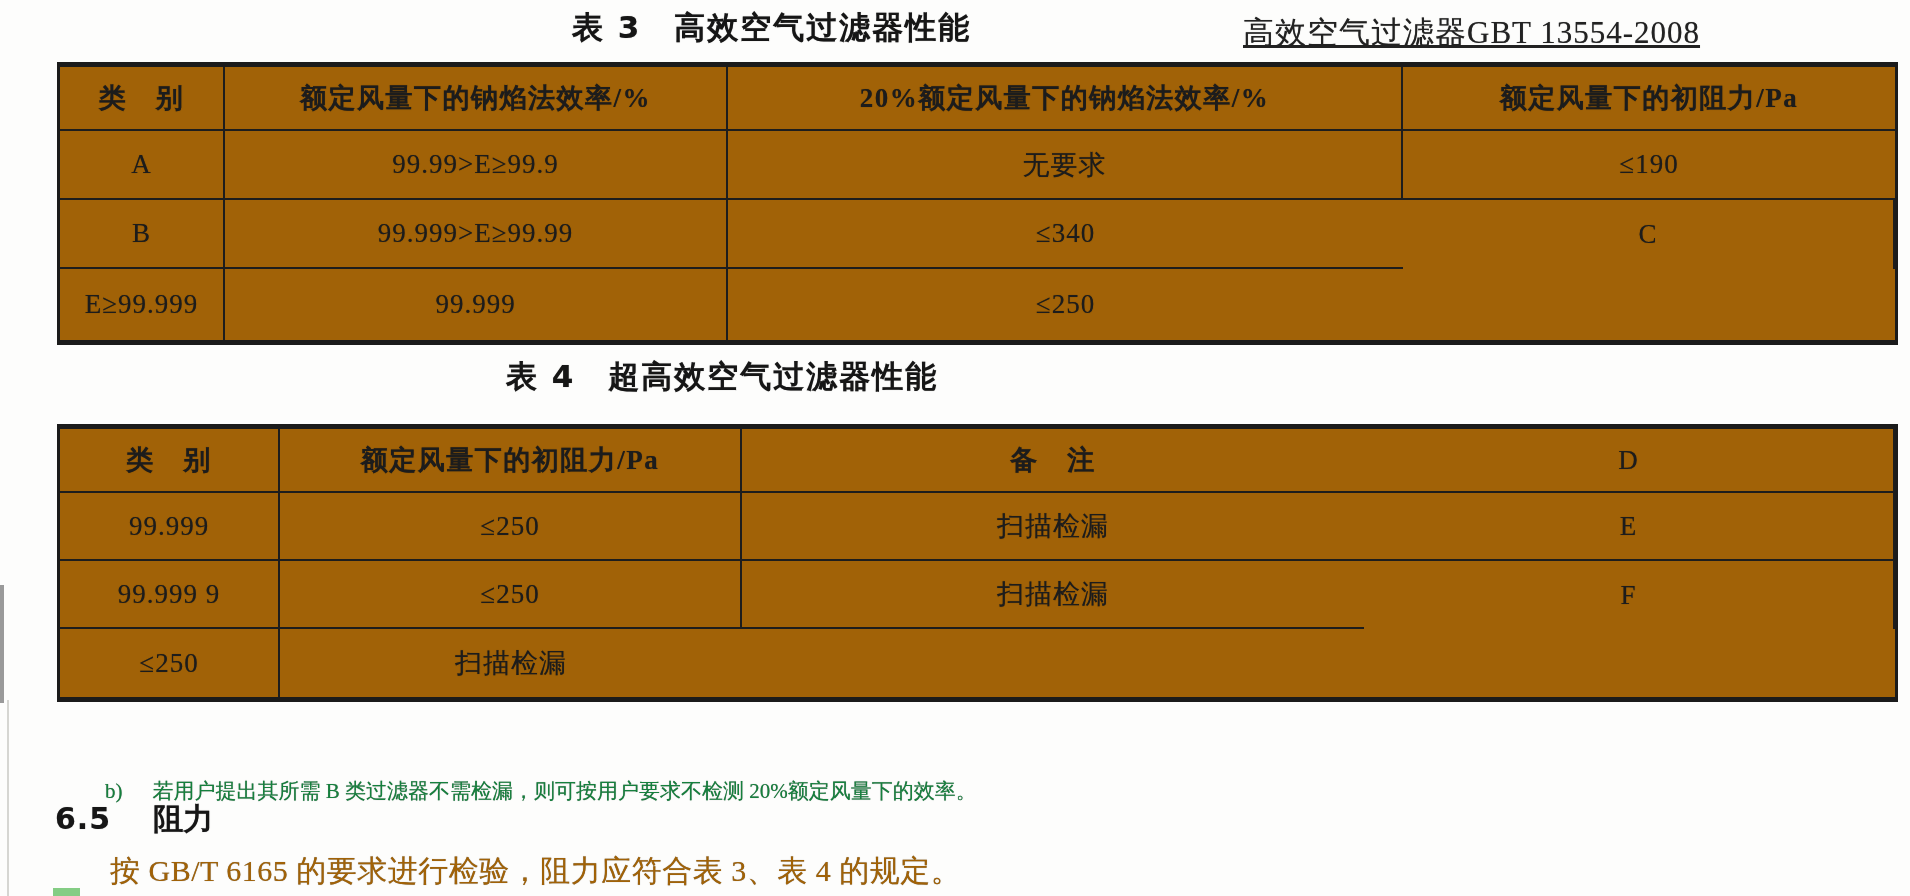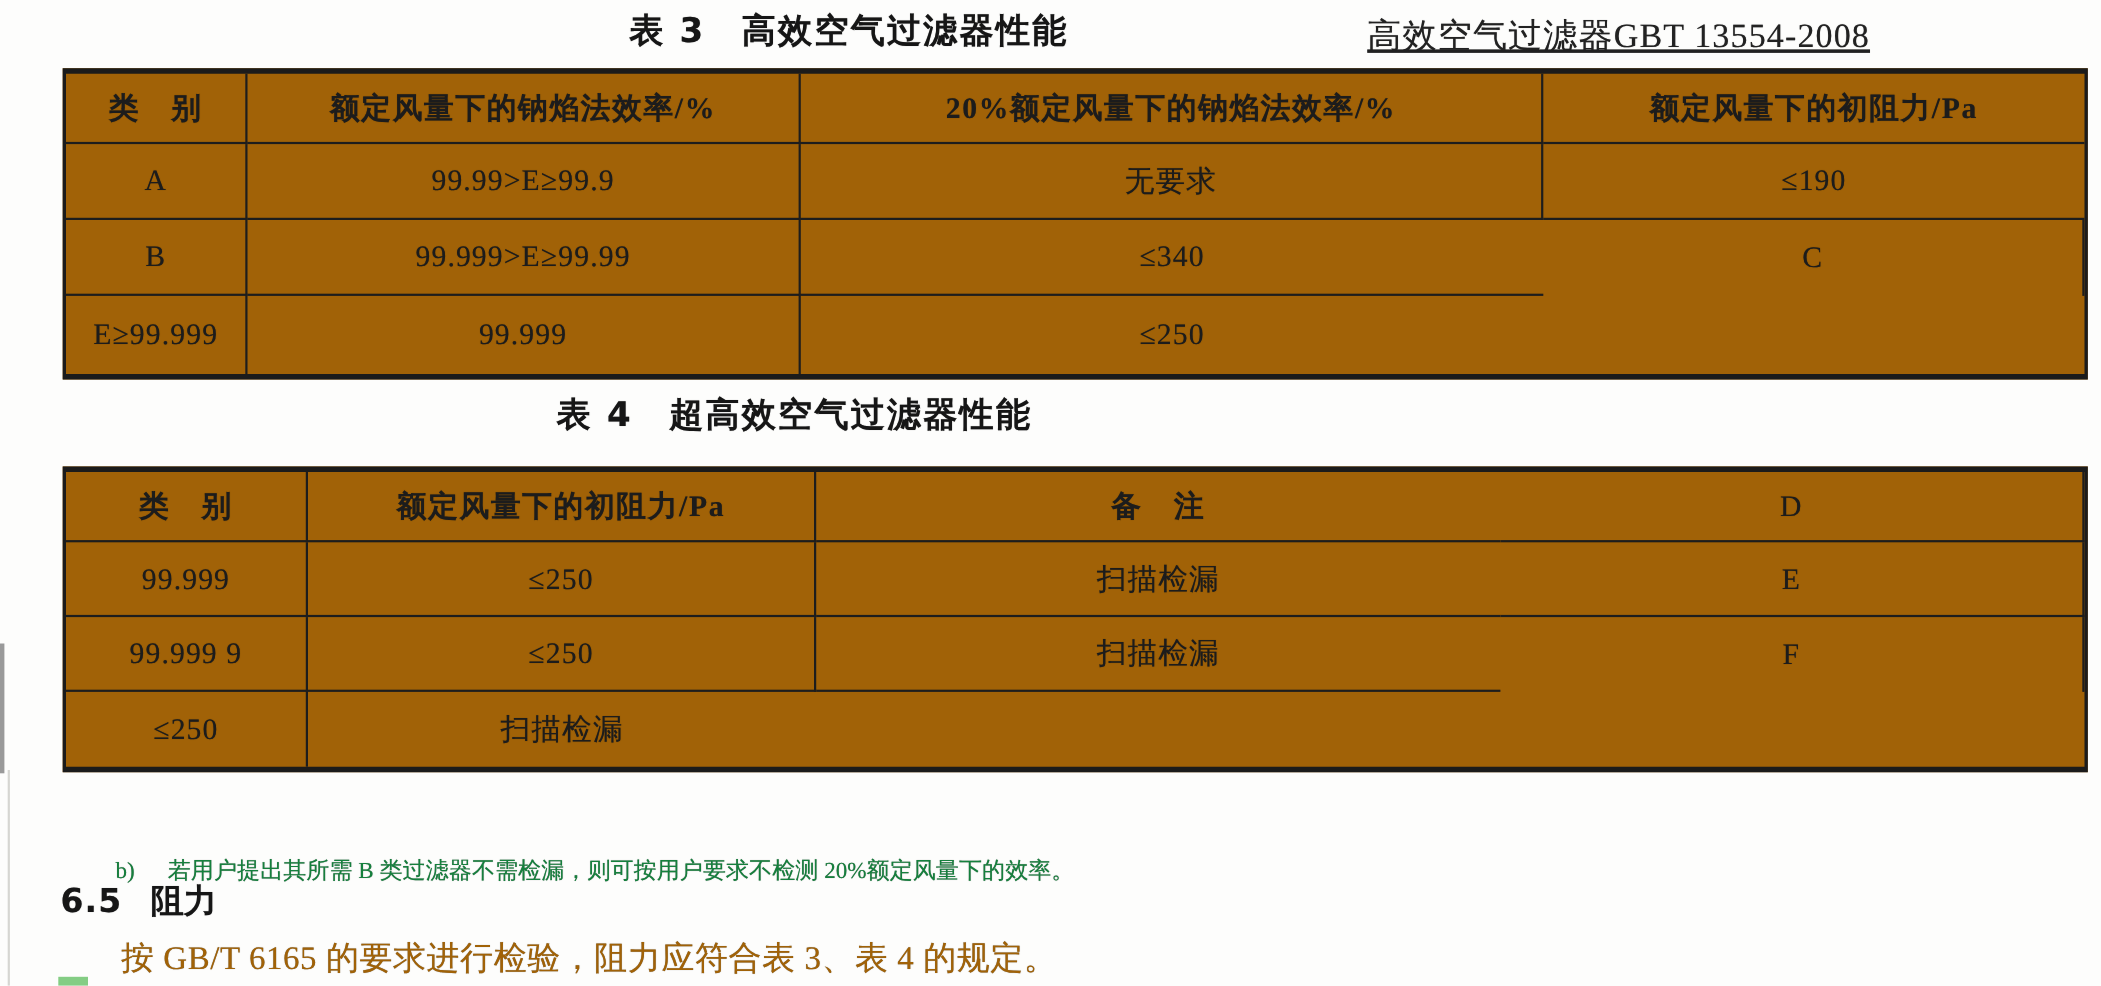--- a/index.html
+++ b/index.html
@@ -47,21 +47,21 @@
   }
   .cell.hd{font-weight:700;letter-spacing:1.5px;}
   .cell.lc{border-right:none;}
   .cell.lr{border-bottom:none;}
   
   .note-b{position:absolute;left:105px;top:742px;font-size:21px;color:#15803d;white-space:nowrap;margin-top:35px;}
   .note-b .lbl{margin-right:30px;}
   .sec{position:absolute;left:55px;top:799px;
        font-family:"DejaVu Sans","Liberation Sans",sans-serif;
        font-weight:700;font-size:30px;color:#161616;white-space:nowrap;}
-  .sec .num{margin-right:26px;letter-spacing:1px;}
+  .sec .num{margin-right:42px;letter-spacing:1px;}
   .sec-body{position:absolute;left:110px;top:851px;font-size:30px;color:#a16207;white-space:nowrap;letter-spacing:0.5px;}
   
   .edge-dark{position:absolute;left:0;top:585px;width:4px;height:118px;background:#9a9a9a;}
   .edge-light{position:absolute;left:7px;top:700px;width:2px;height:196px;background:#d6d6d2;}
   .green-sliver{position:absolute;left:53px;top:888px;width:27px;height:8px;background:#84cd84;}
 </style>
 </head>
 <body>
 
 <div class="page">

